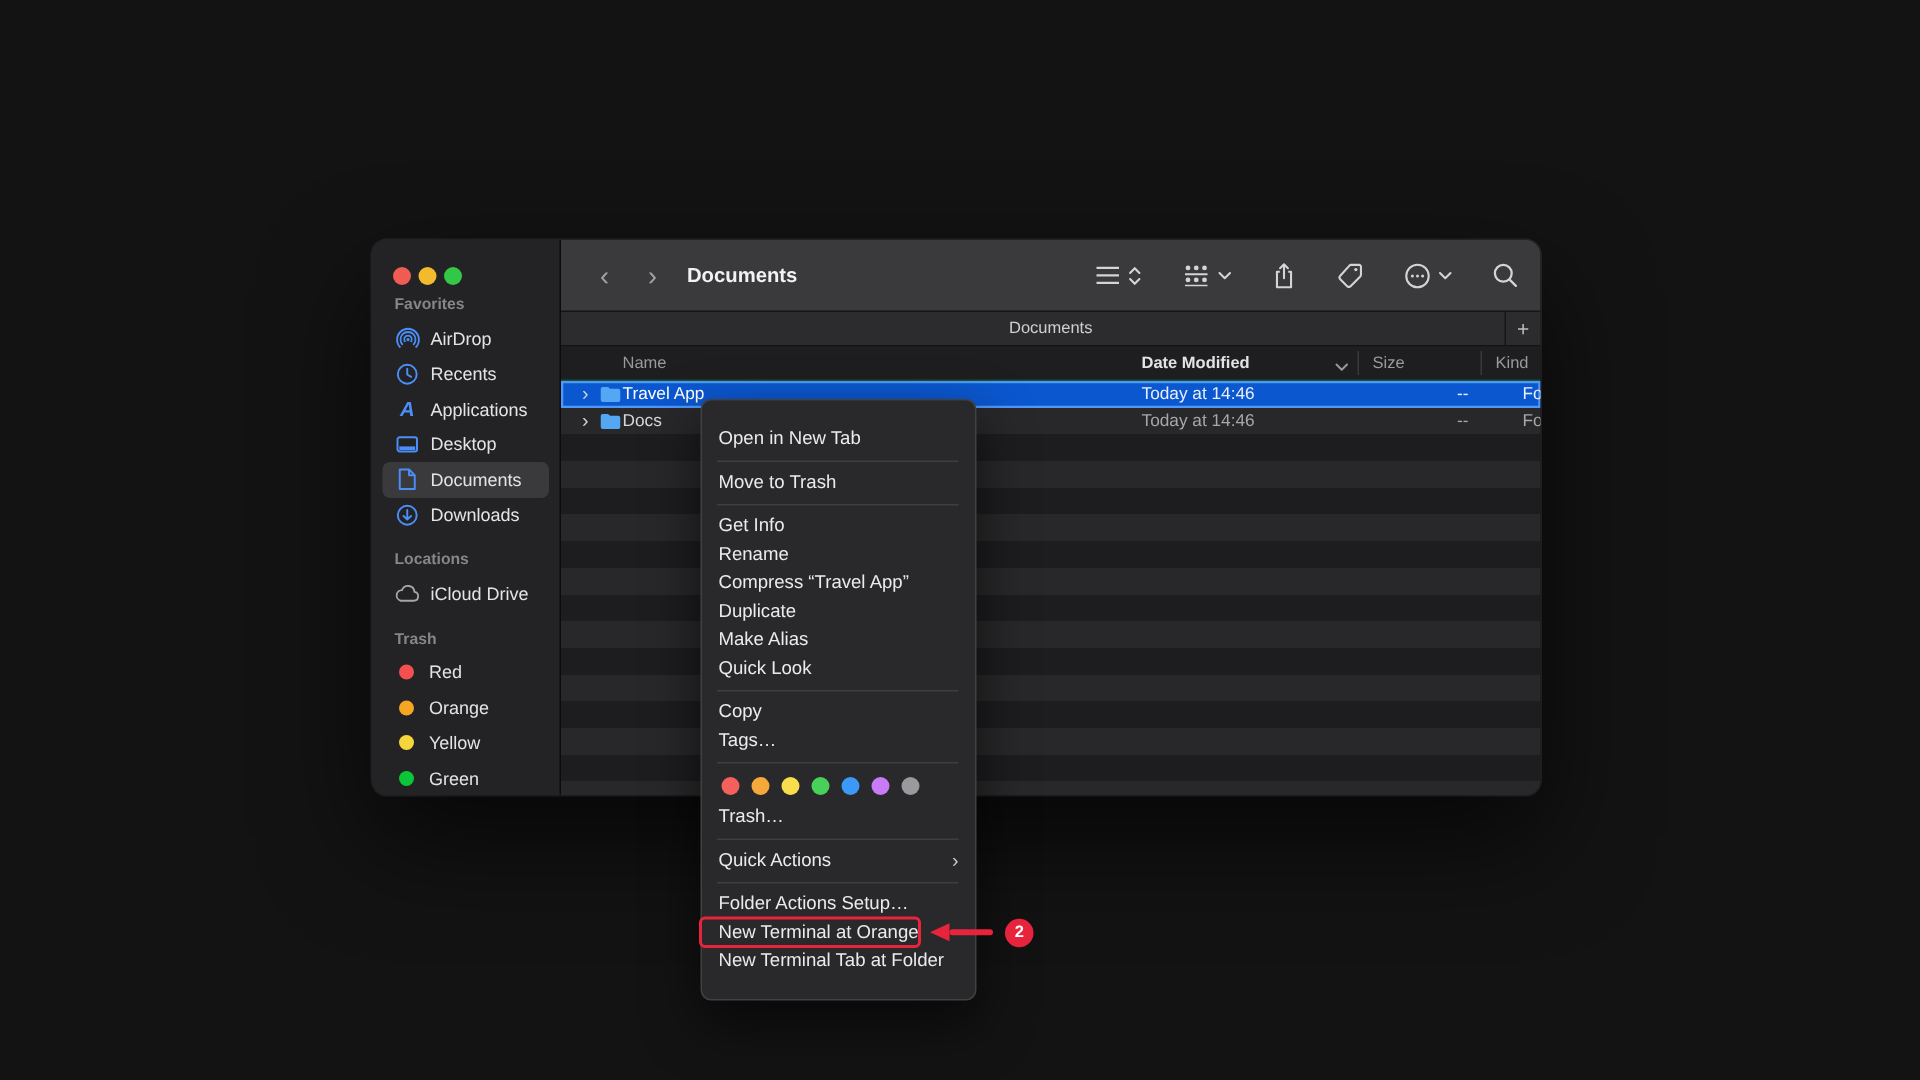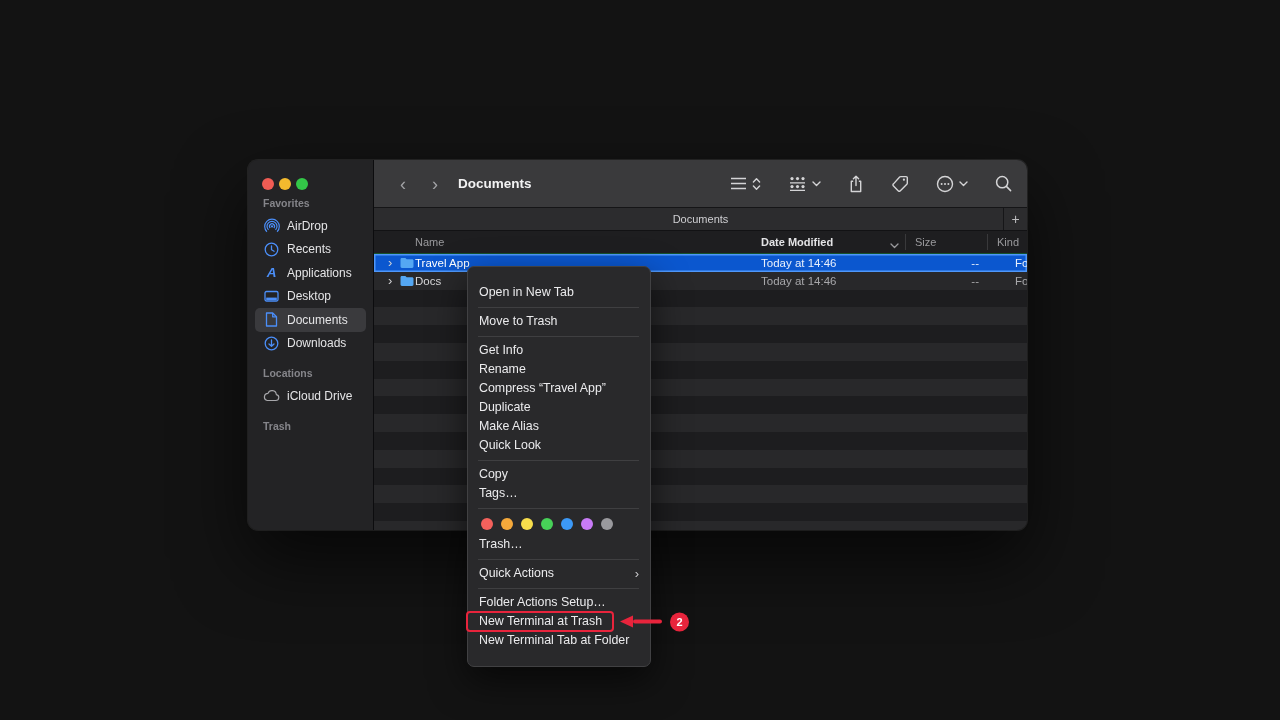--- a/index.html
+++ b/index.html
@@ -185,20 +185,38 @@
         <span class="sicon">
           <svg width="17" height="12" viewBox="0 0 17 12" fill="none">
               <path d="M4.2 10.5h8.6a3 3 0 0 0 .5-5.95A4.3 4.3 0 0 0 5 3.4a3.6 3.6 0 0 0-.8 7.1Z" stroke="#a7a7ab" stroke-width="1.2" stroke-linejoin="round"></path>
             </svg>
         </span>
         <span>iCloud Drive</span>
       </div>
     </div>
 
     <div class="side-section-title mt-section">Trash</div>
+    <div class="side-items">
+      <div class="side-item">
+        <span class="tagdot" style="background: rgb(244, 80, 78);"></span>
+        <span>Red</span>
+      </div>
+      <div class="side-item">
+        <span class="tagdot" style="background: rgb(245, 166, 35);"></span>
+        <span>Orange</span>
+      </div>
+      <div class="side-item">
+        <span class="tagdot" style="background: rgb(246, 213, 58);"></span>
+        <span>Yellow</span>
+      </div>
+      <div class="side-item">
+        <span class="tagdot" style="background: rgb(11, 198, 54);"></span>
+        <span>Green</span>
+      </div>
+    </div>
   </div>
 
   <div class="main">
 
     <div class="toolbar">
       <div class="nav-arrows">
         <span class="nav-btn">‹</span>
         <span class="nav-btn">›</span>
       </div>
       <span class="win-title">Documents</span>
@@ -346,21 +364,21 @@
   </div>
   <div class="menu-item">Trash…</div>
   <div class="menu-sep"></div>
   <div class="menu-item">
     <span>Quick Actions</span>
     <span class="menu-chevron">›</span>
   </div>
   <div class="menu-sep"></div>
   <div class="menu-item">Folder Actions Setup…</div>
   <div class="menu-item">
-    <span>New Terminal at Trash</span>
+    <span>New Terminal at Orange</span>
     <span class="hl-box"></span>
     <span class="annotation-arrow">
       <span class="arrow-head"></span>
       <span class="arrow-shaft"></span>
       <span class="step-badge">2</span>
     </span>
   </div>
   <div class="menu-item">New Terminal Tab at Folder</div>
 </div>
 

